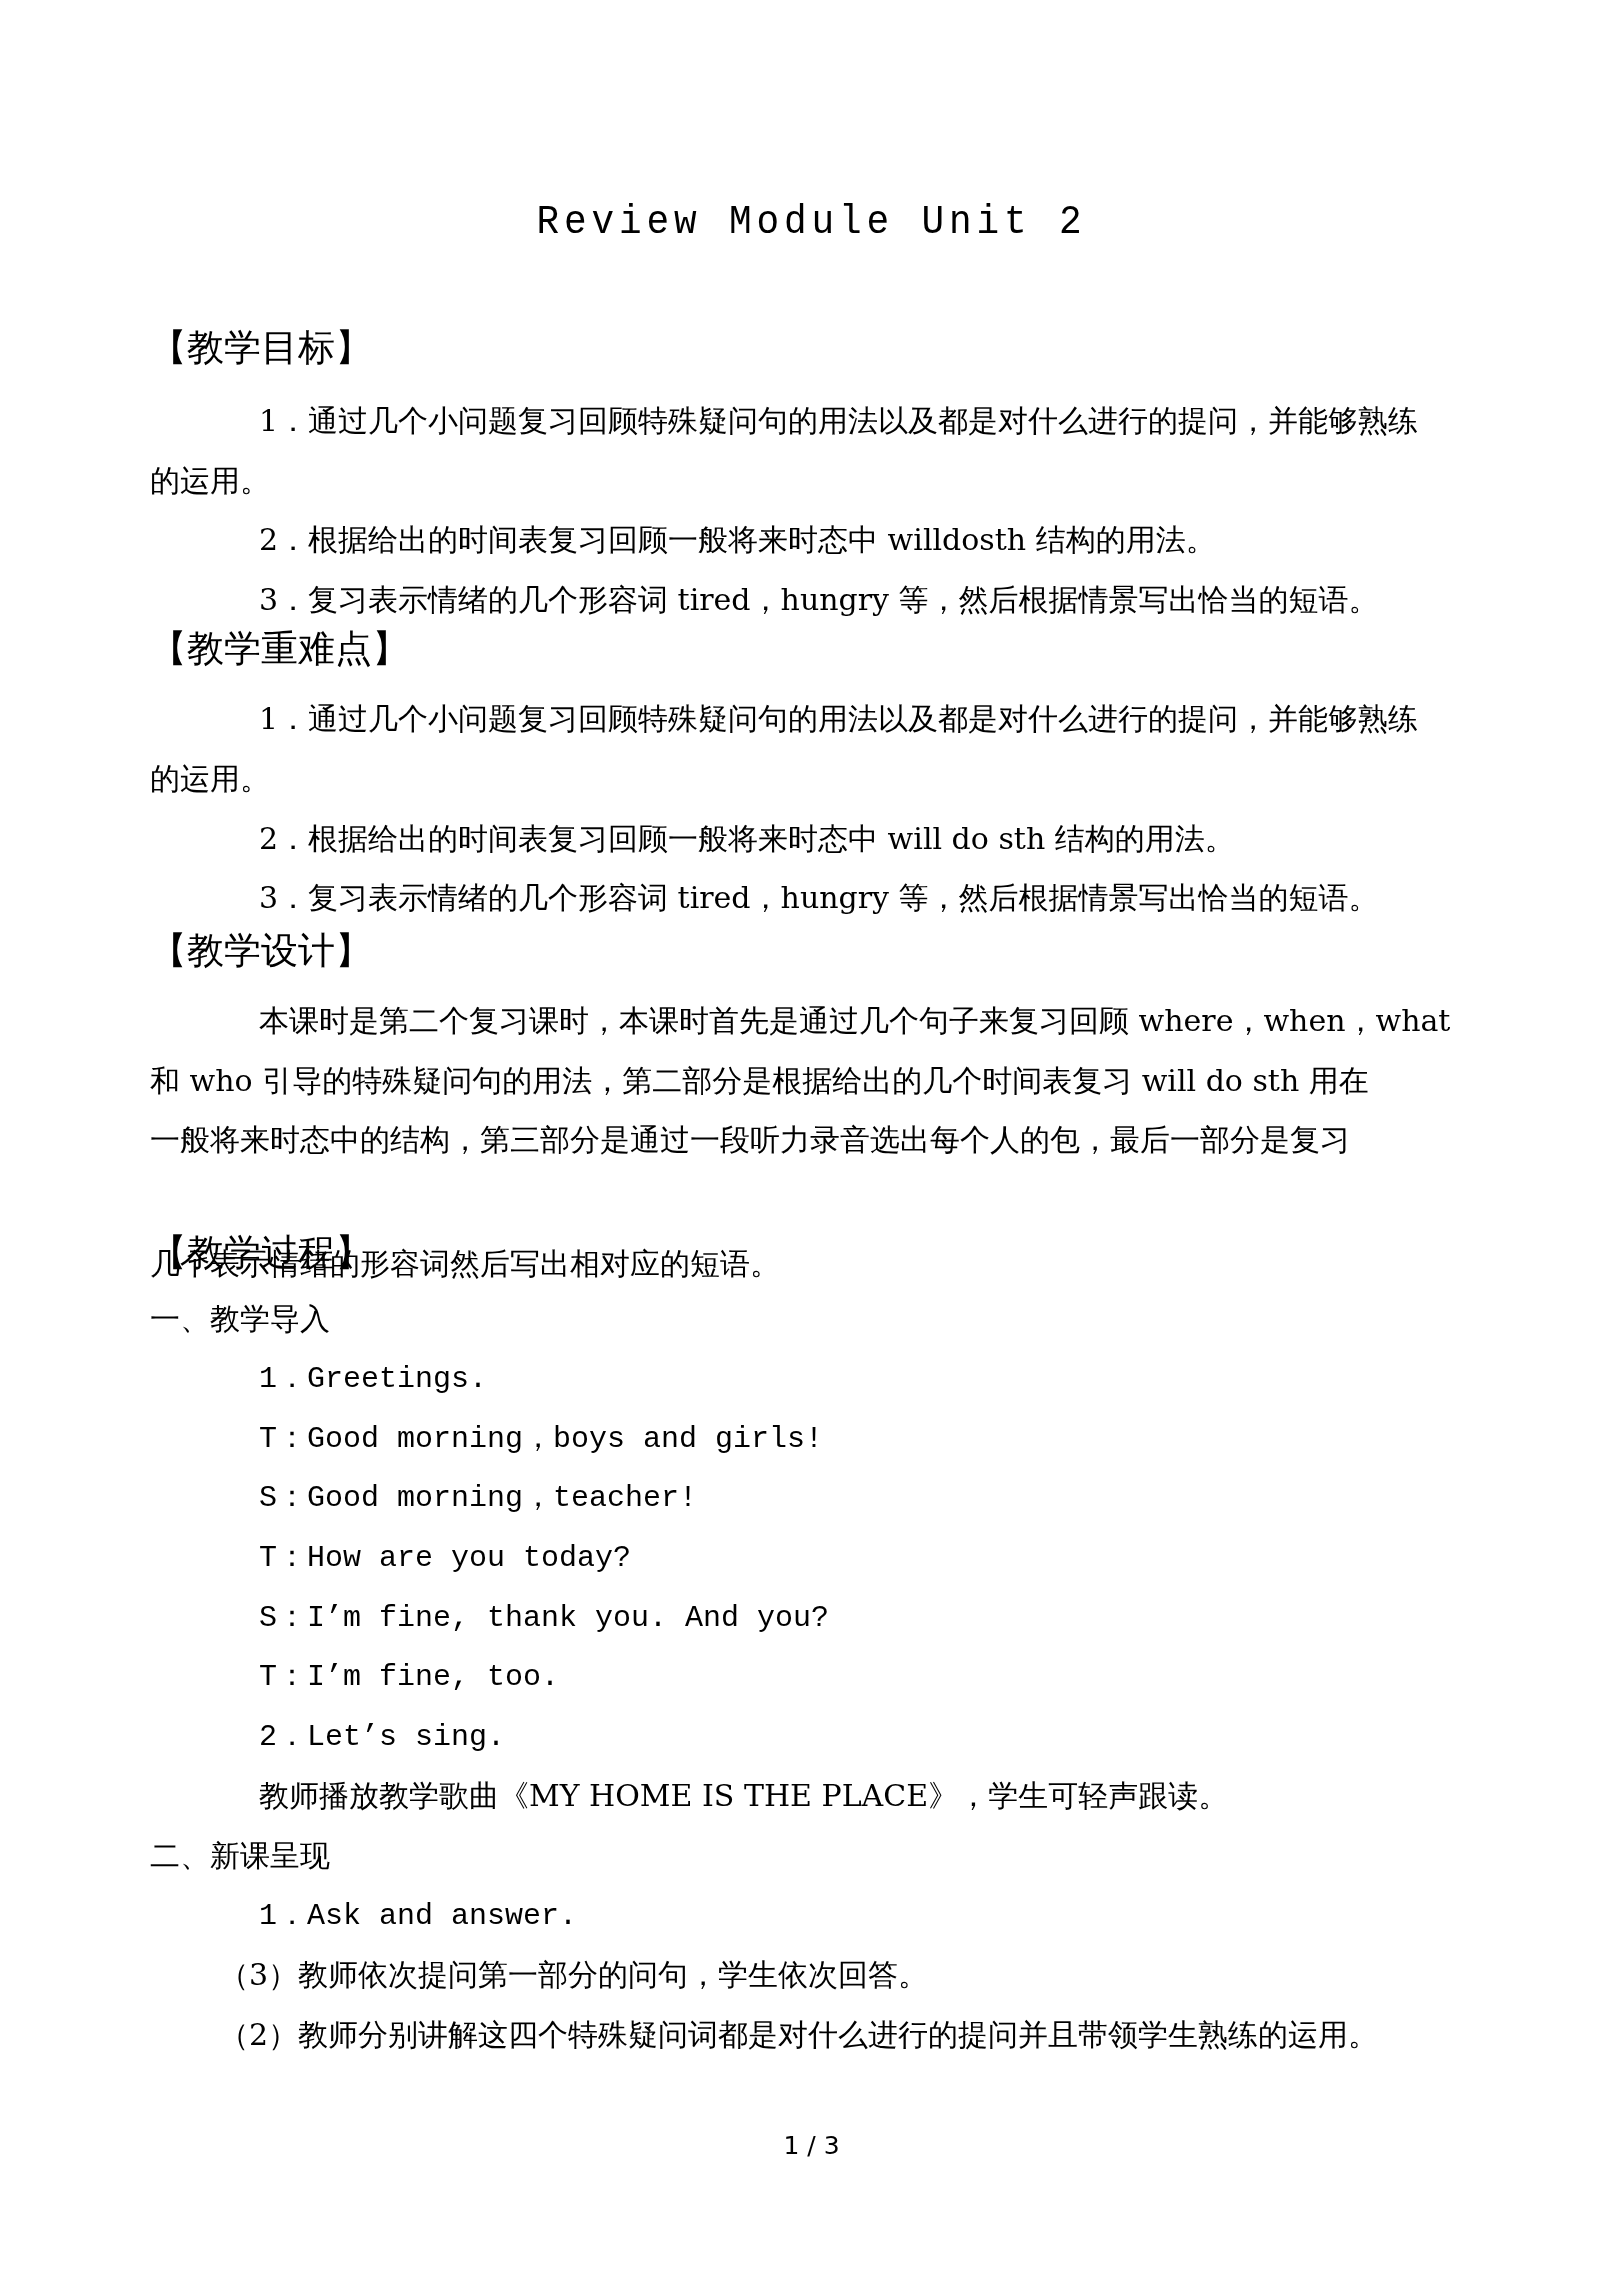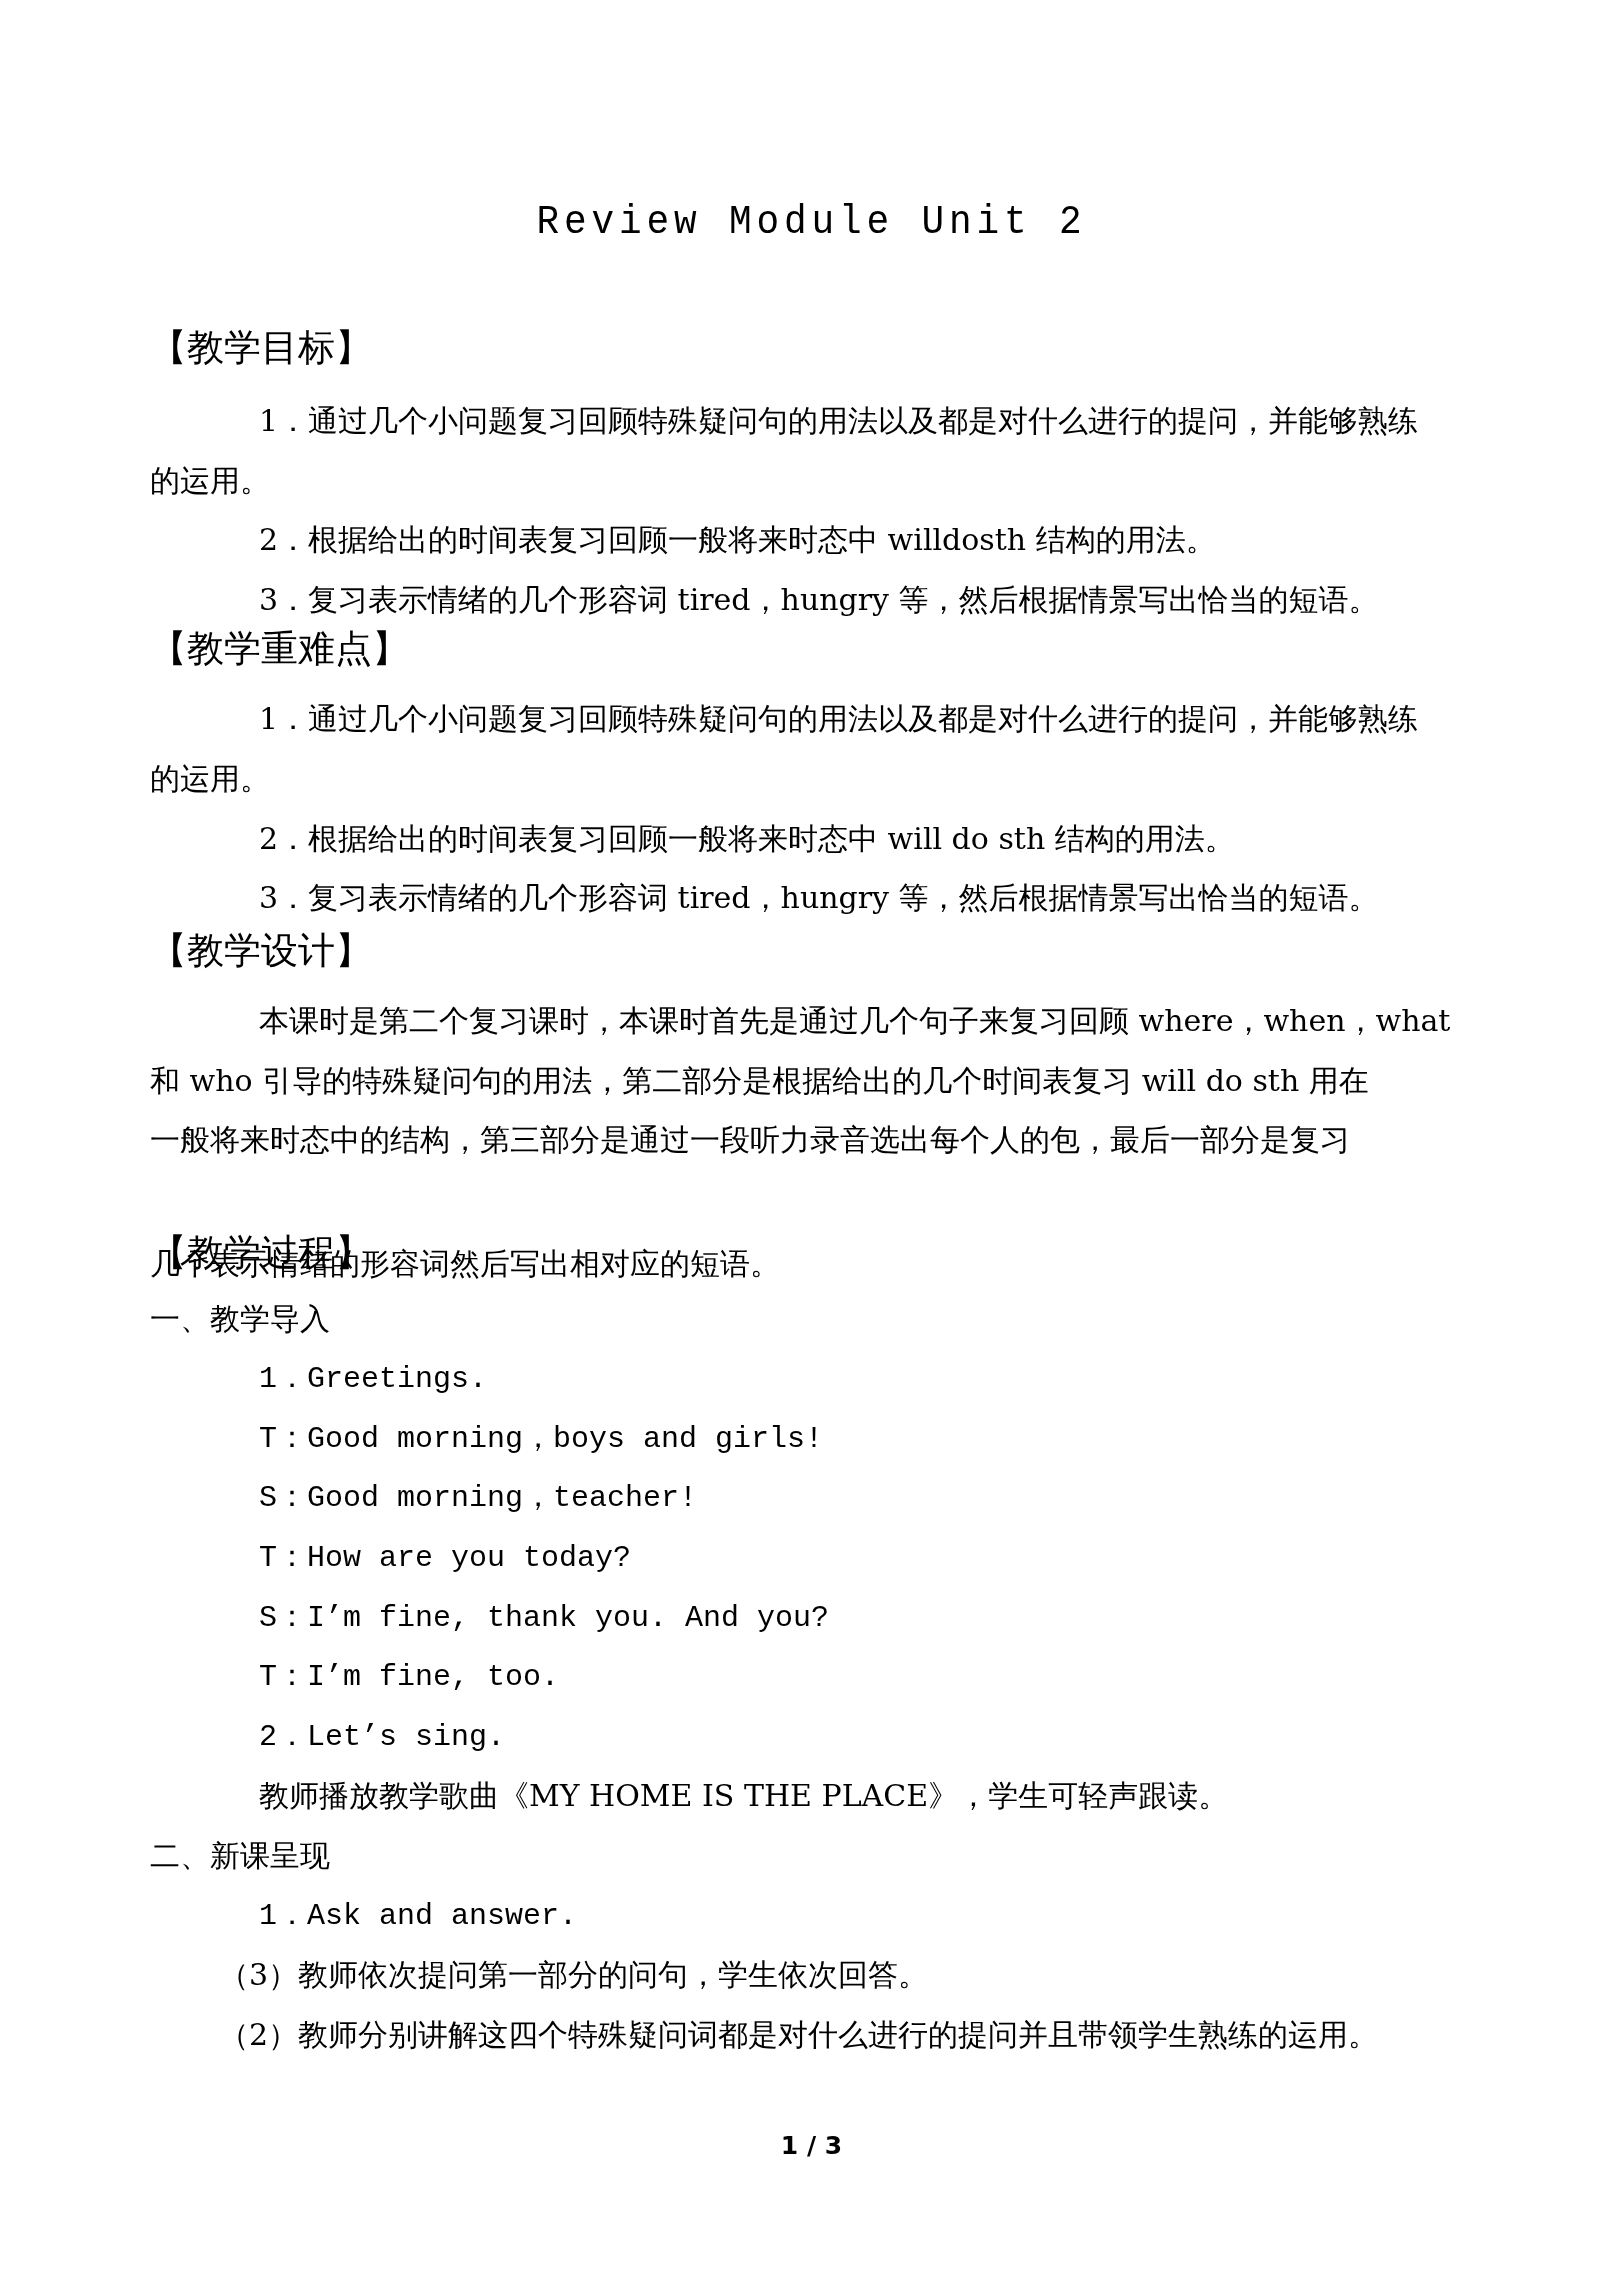--- a/index.html
+++ b/index.html
@@ -20,21 +20,21 @@
     .indent { left: 211px; margin-left: 48px; }
     .sub { left: 219px; }
     .heading {
       position: absolute; left: 150px; font-size: 37px; line-height: 46px;
       white-space: nowrap;
       text-align: center;
     }
     .mono { font-family: "Liberation Mono", "DejaVu Sans Mono", monospace; }
     .footer {
       position: absolute; top: 2131px; left: 0; width: 1623px; text-align: center;
-      font-family: "DejaVu Sans", sans-serif; font-weight: bold; font-size: 25px;
+      font-family: "DejaVu Sans", sans-serif; font-weight: normal; font-size: 25px;
     }
   </style>
 </head>
 <body>
 
 <div>
   <div class="title">Review Module Unit 2</div>
 
   <div class="heading" style="top:325px">【教学目标】</div>
   <div class="line indent" style="top:401px">1．通过几个小问题复习回顾特殊疑问句的用法以及都是对什么进行的提问，并能够熟练</div>

